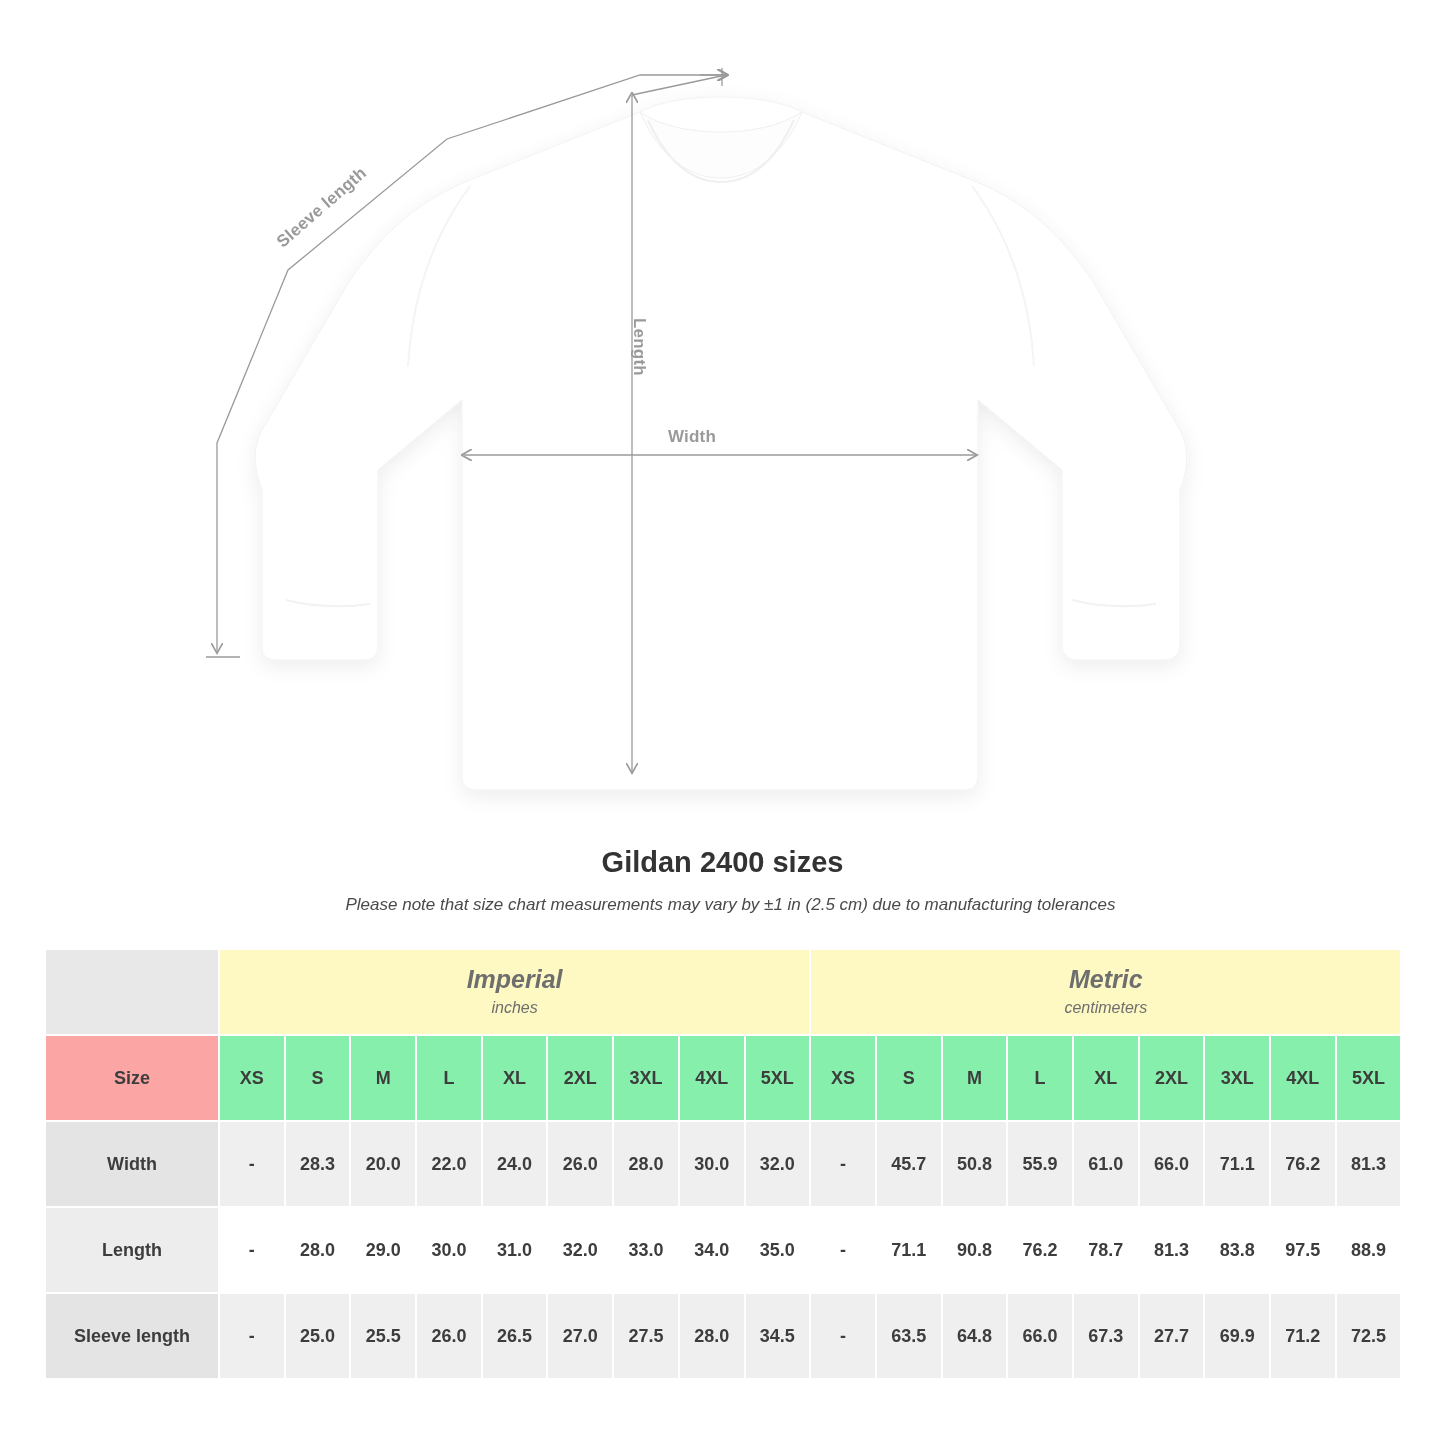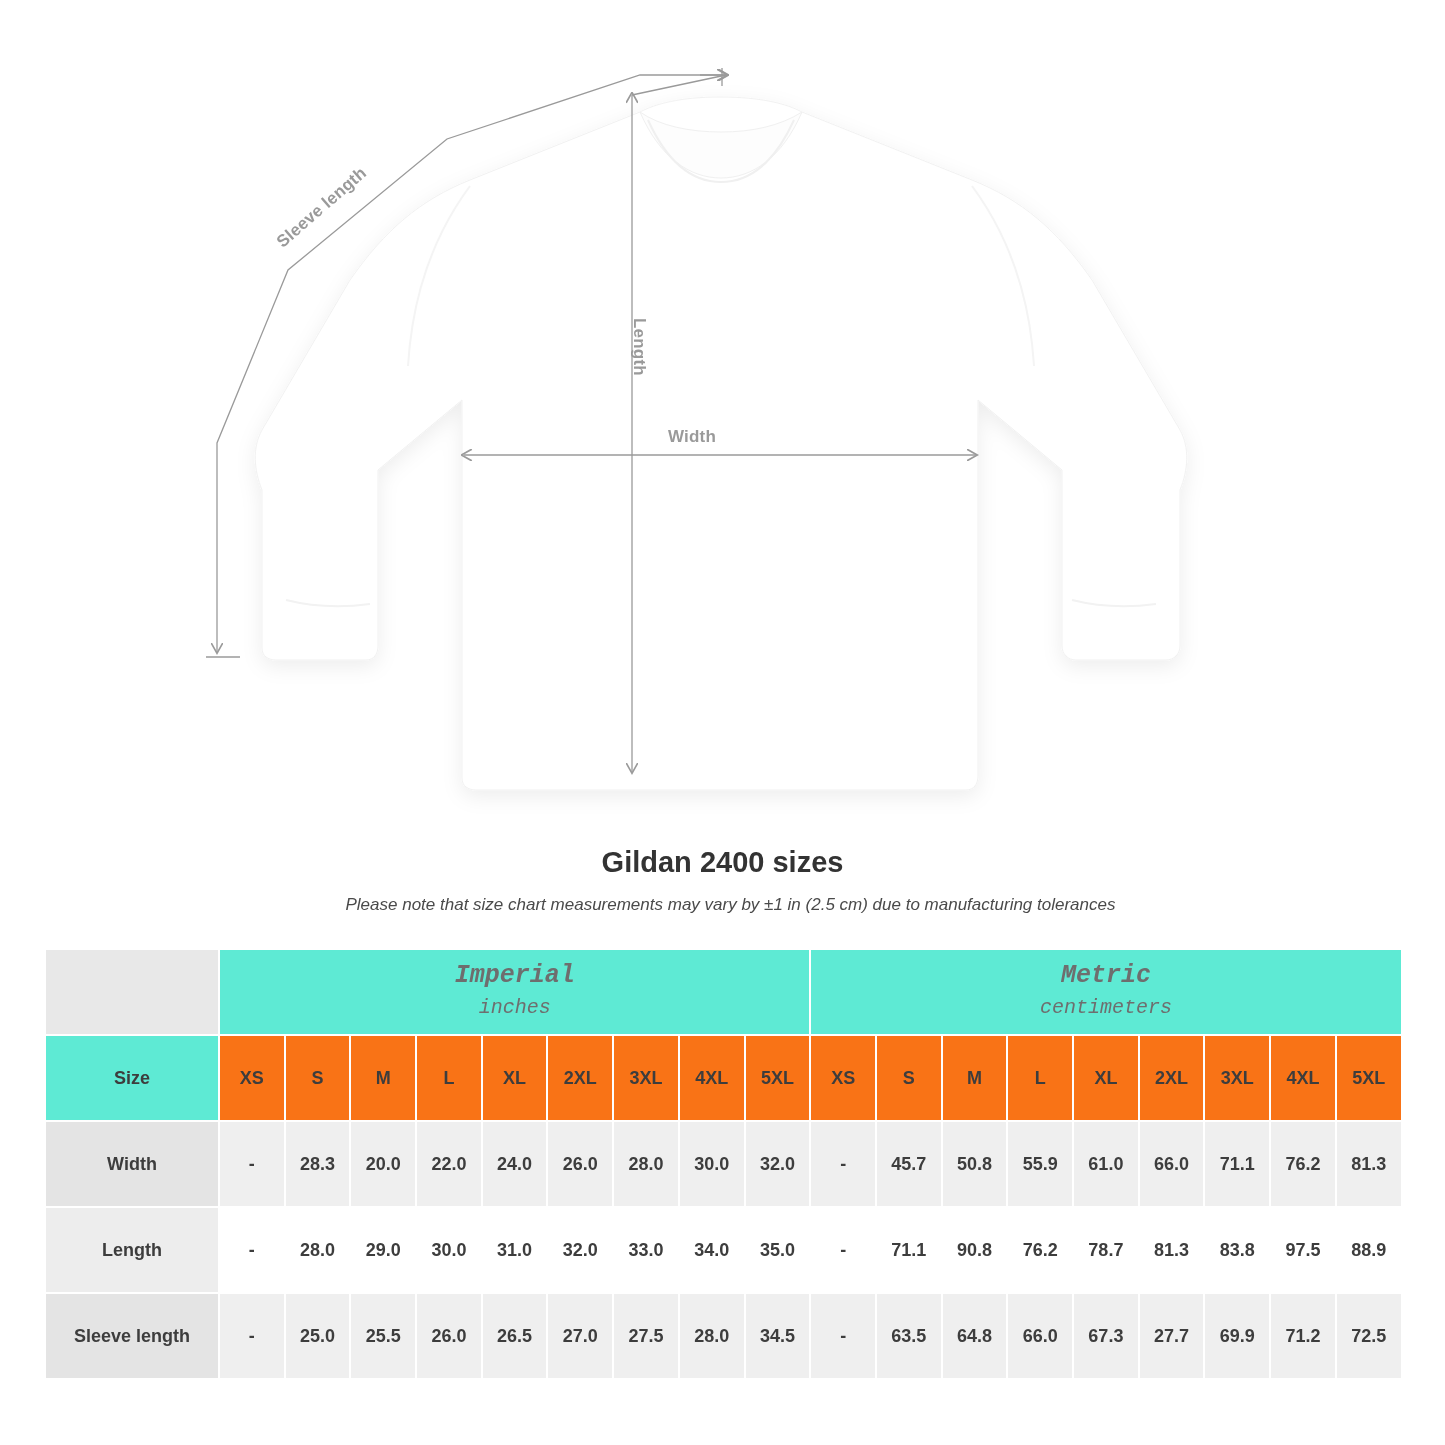--- a/index.html
+++ b/index.html
@@ -82,48 +82,47 @@
   table.size-chart th {
     border: 2px solid #ffffff;
     text-align: center;
     font-size: 18px;
     color: #3d3d3d;
     font-weight: bold;
     padding: 0;
     height: 84px;
   }
   .unit-head {
-    background: #5eead4;
+    background: #fef9c3;
     height: 117px;
     vertical-align: middle;
-    font-family: Liberation Mono, monospace;
   }
   .unit-head .unit-name {
     font-size: 25px;
     font-style: italic;
     font-weight: bold;
     color: #6e6e6e;
     line-height: 1.25;
   }
   .unit-head .unit-sub {
-    font-size: 20px;
+    font-size: 16px;
     font-style: italic;
     font-weight: normal;
     color: #6e6e6e;
     line-height: 1.6;
   }
   .row-head {
     background: #ededed;
     width: 174px;
     font-size: 19px;
   }
   tr.r-even td.cell { background: #ffffff; }
   tr.r-odd  td.cell { background: #efefef; }
-  tr.r-head td.cell { background: #f97316; }
-  tr.r-head td.row-head { background: #5eead4; }
+  tr.r-head td.cell { background: #86efac; }
+  tr.r-head td.row-head { background: #fca5a5; }
   tr.r-odd  td.row-head { background: #e4e4e4; }
   tr.r-even td.row-head { background: #ededed; }
   .corner-blank { background: #e8e8e8; }
 </style>
 </head>
 <body>
 
 <div class="illustration">
 
   <svg width="1445" height="820" viewBox="0 0 1445 820">

